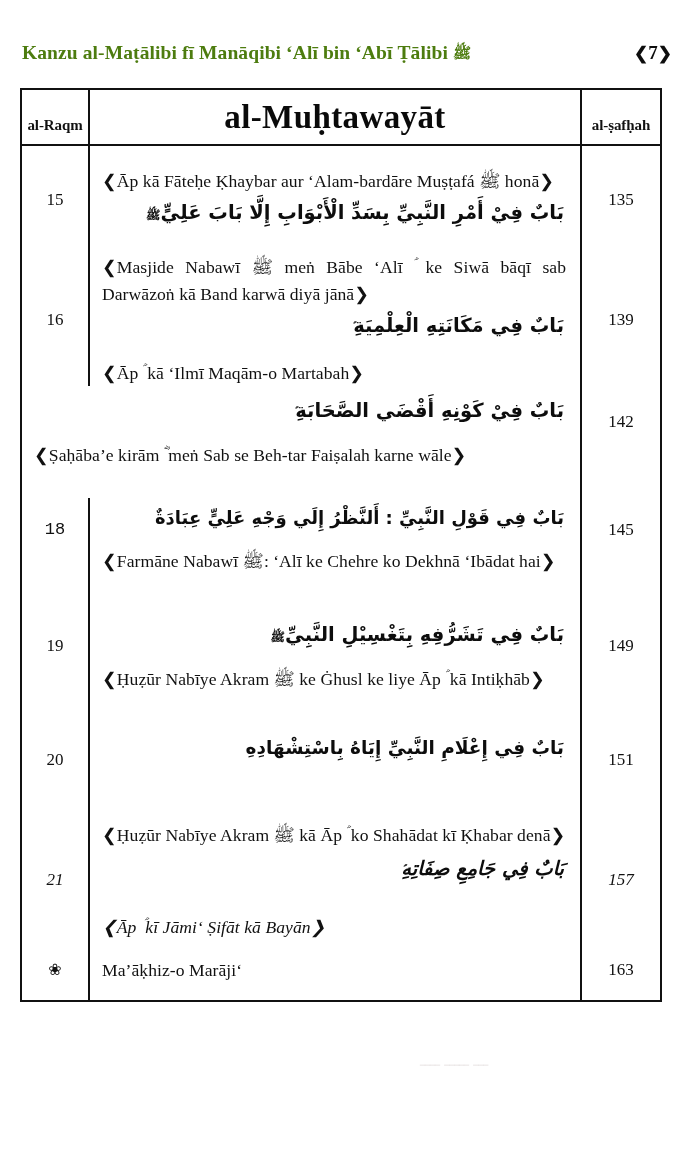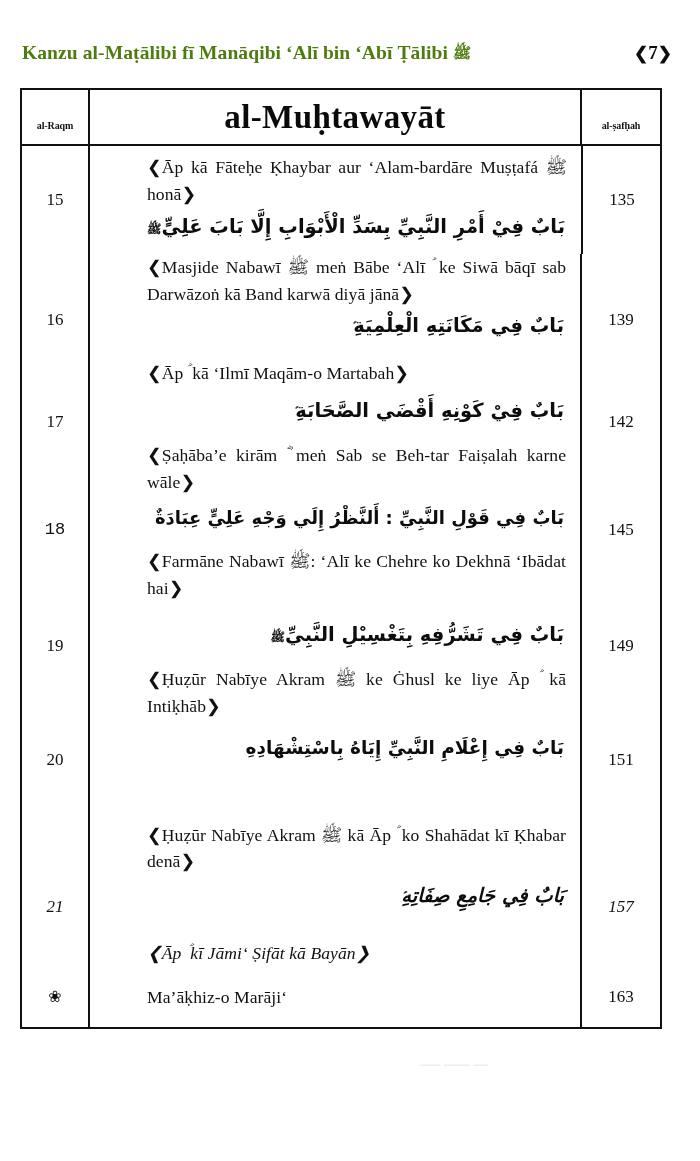--- a/index.html
+++ b/index.html
@@ -81,21 +81,21 @@
   }
   .cell-raqm   { width: 68px;  flex: 0 0 68px; }
   .cell-body   { flex: 1 1 auto; }
   .cell-safhah { width: 80px;  flex: 0 0 80px; }
 
   .toc-head .cell-raqm   { border-right: 2.2px solid #111111; }
   .toc-head .cell-safhah { border-left: 2.2px solid #111111; align-items: center; }
 
   .head-small {
     font-family: "Liberation Serif", serif;
-    font-size: 10px;
+    font-size: 15px;
     font-weight: 700;
     letter-spacing: -0.1px;
     padding-top: 16px;
   }
   .head-main {
     font-family: "Liberation Serif", serif;
     font-size: 33px;
     font-weight: 700;
     letter-spacing: 0.4px;
     color: #0a0a0a;
@@ -125,21 +125,20 @@
     font-size: 17px;
     box-sizing: border-box;
   }
   .toc-row .col-body {
     flex: 1 1 auto;
     box-sizing: border-box;
     padding: 0 14px 0 12px;
     display: flex;
     flex-direction: column;
     justify-content: center;
-    margin-left: 45px;
   }
 
   
   .translit {
     font-family: "Liberation Serif", serif;
     font-size: 17.6px;
     line-height: 1.52;
     text-align: justify;
     text-align-last: left;
     color: #111111;
@@ -236,23 +235,20 @@
         <div class="translit jst">❮Masjide Nabawī ﷺ meṅ Bābe ‘Alī ؑ ke Siwā bāqī sab Darwāzoṅ kā Band karwā diyā jānā❯</div>
         <div class="arabic"><span>بَابٌ فِي مَكَانَتِهِ الْعِلْمِيَةِ</span><span class="hon-ar">ؑ</span></div>
         <div class="translit" style="padding-top:14px;">❮Āp ؑ kā ‘Ilmī Maqām-o Martabah❯</div>
       </div>
       <div class="col-safhah">
           <span>139</span>
         </div>
     </div>
 
     <div class="toc-row" style="min-height:112px;">
-      <div class="col-raqm" style="align-items:flex-start; padding-top:26px;">
-          <span>17</span>
-        </div>
       <div class="col-body" style="justify-content:flex-start; padding-top:6px;">
         <div class="arabic"><span>بَابٌ فِيْ كَوْنِهِ أَقْضَي الصَّحَابَةِ</span><span class="hon-ar">ؑ</span></div>
         <div class="translit jst" style="padding-top:12px;">❮Ṣaḥāba’e kirām ؓ meṅ Sab se Beh-tar Faiṣalah karne wāle❯</div>
       </div>
       <div class="col-safhah" style="align-items:flex-start; padding-top:26px;justify-content:center;">
           <span>142</span>
         </div>
     </div>
 
     <div class="toc-row" style="min-height:114px;">

